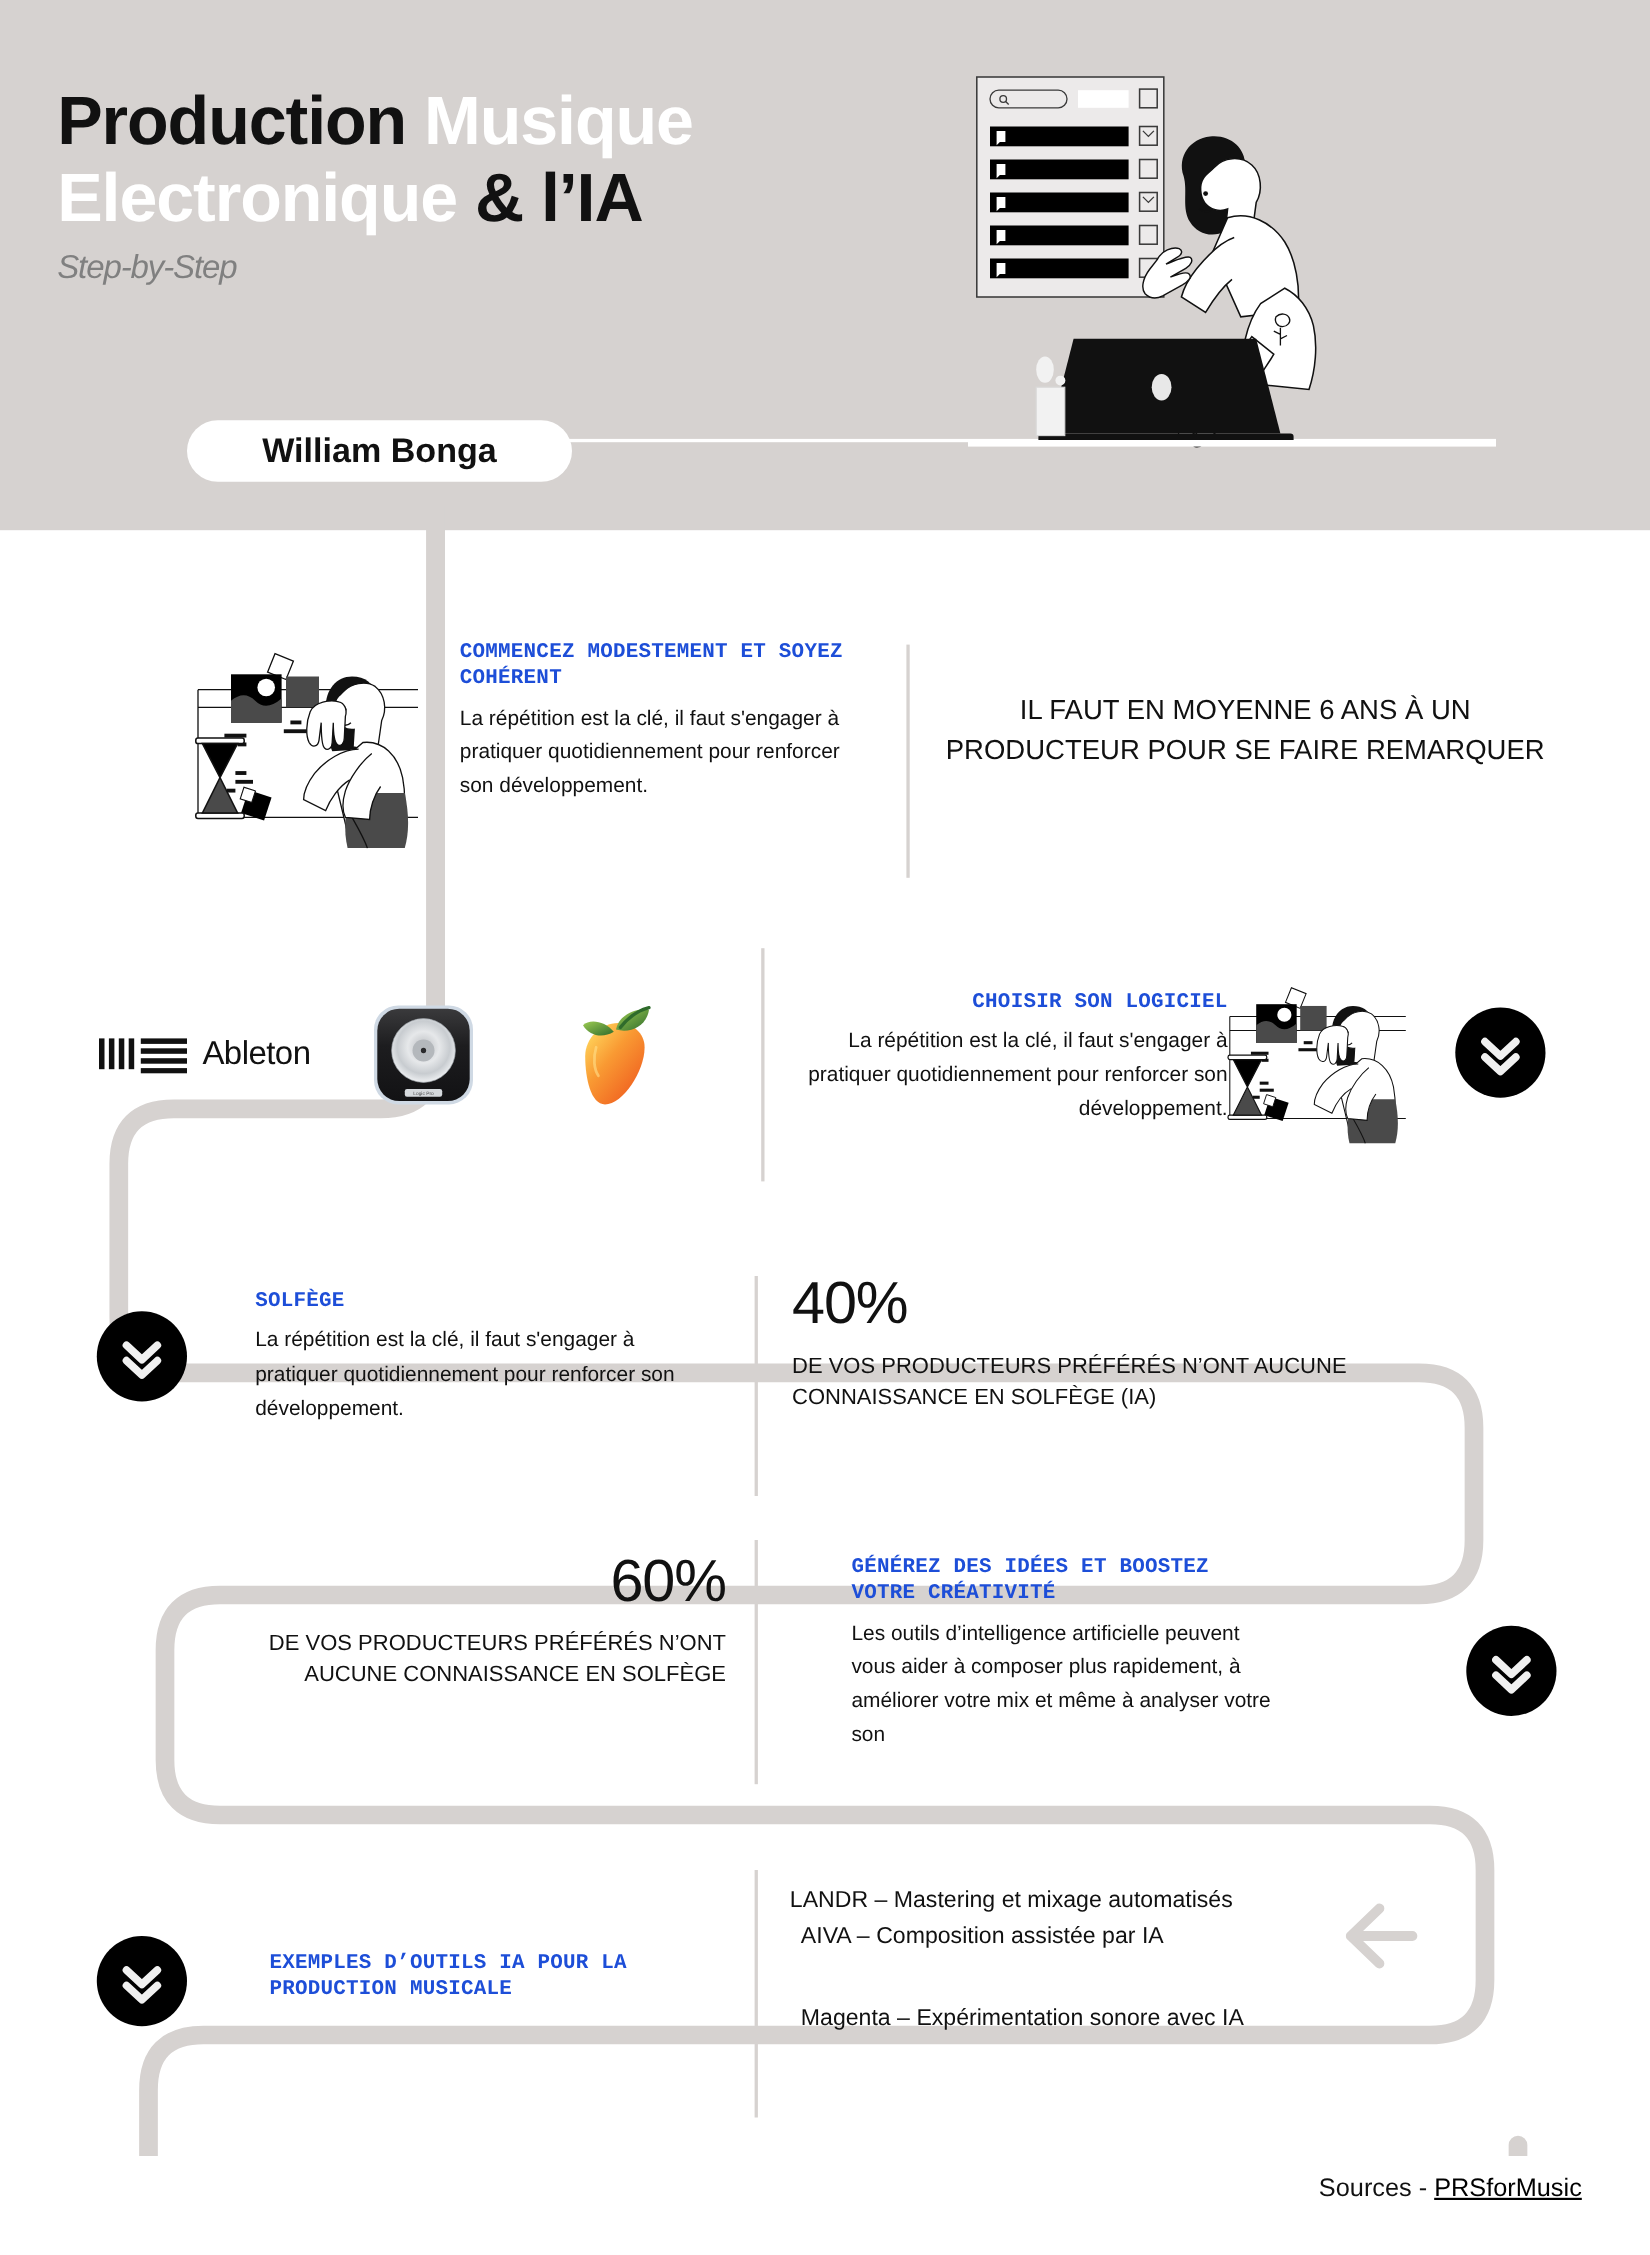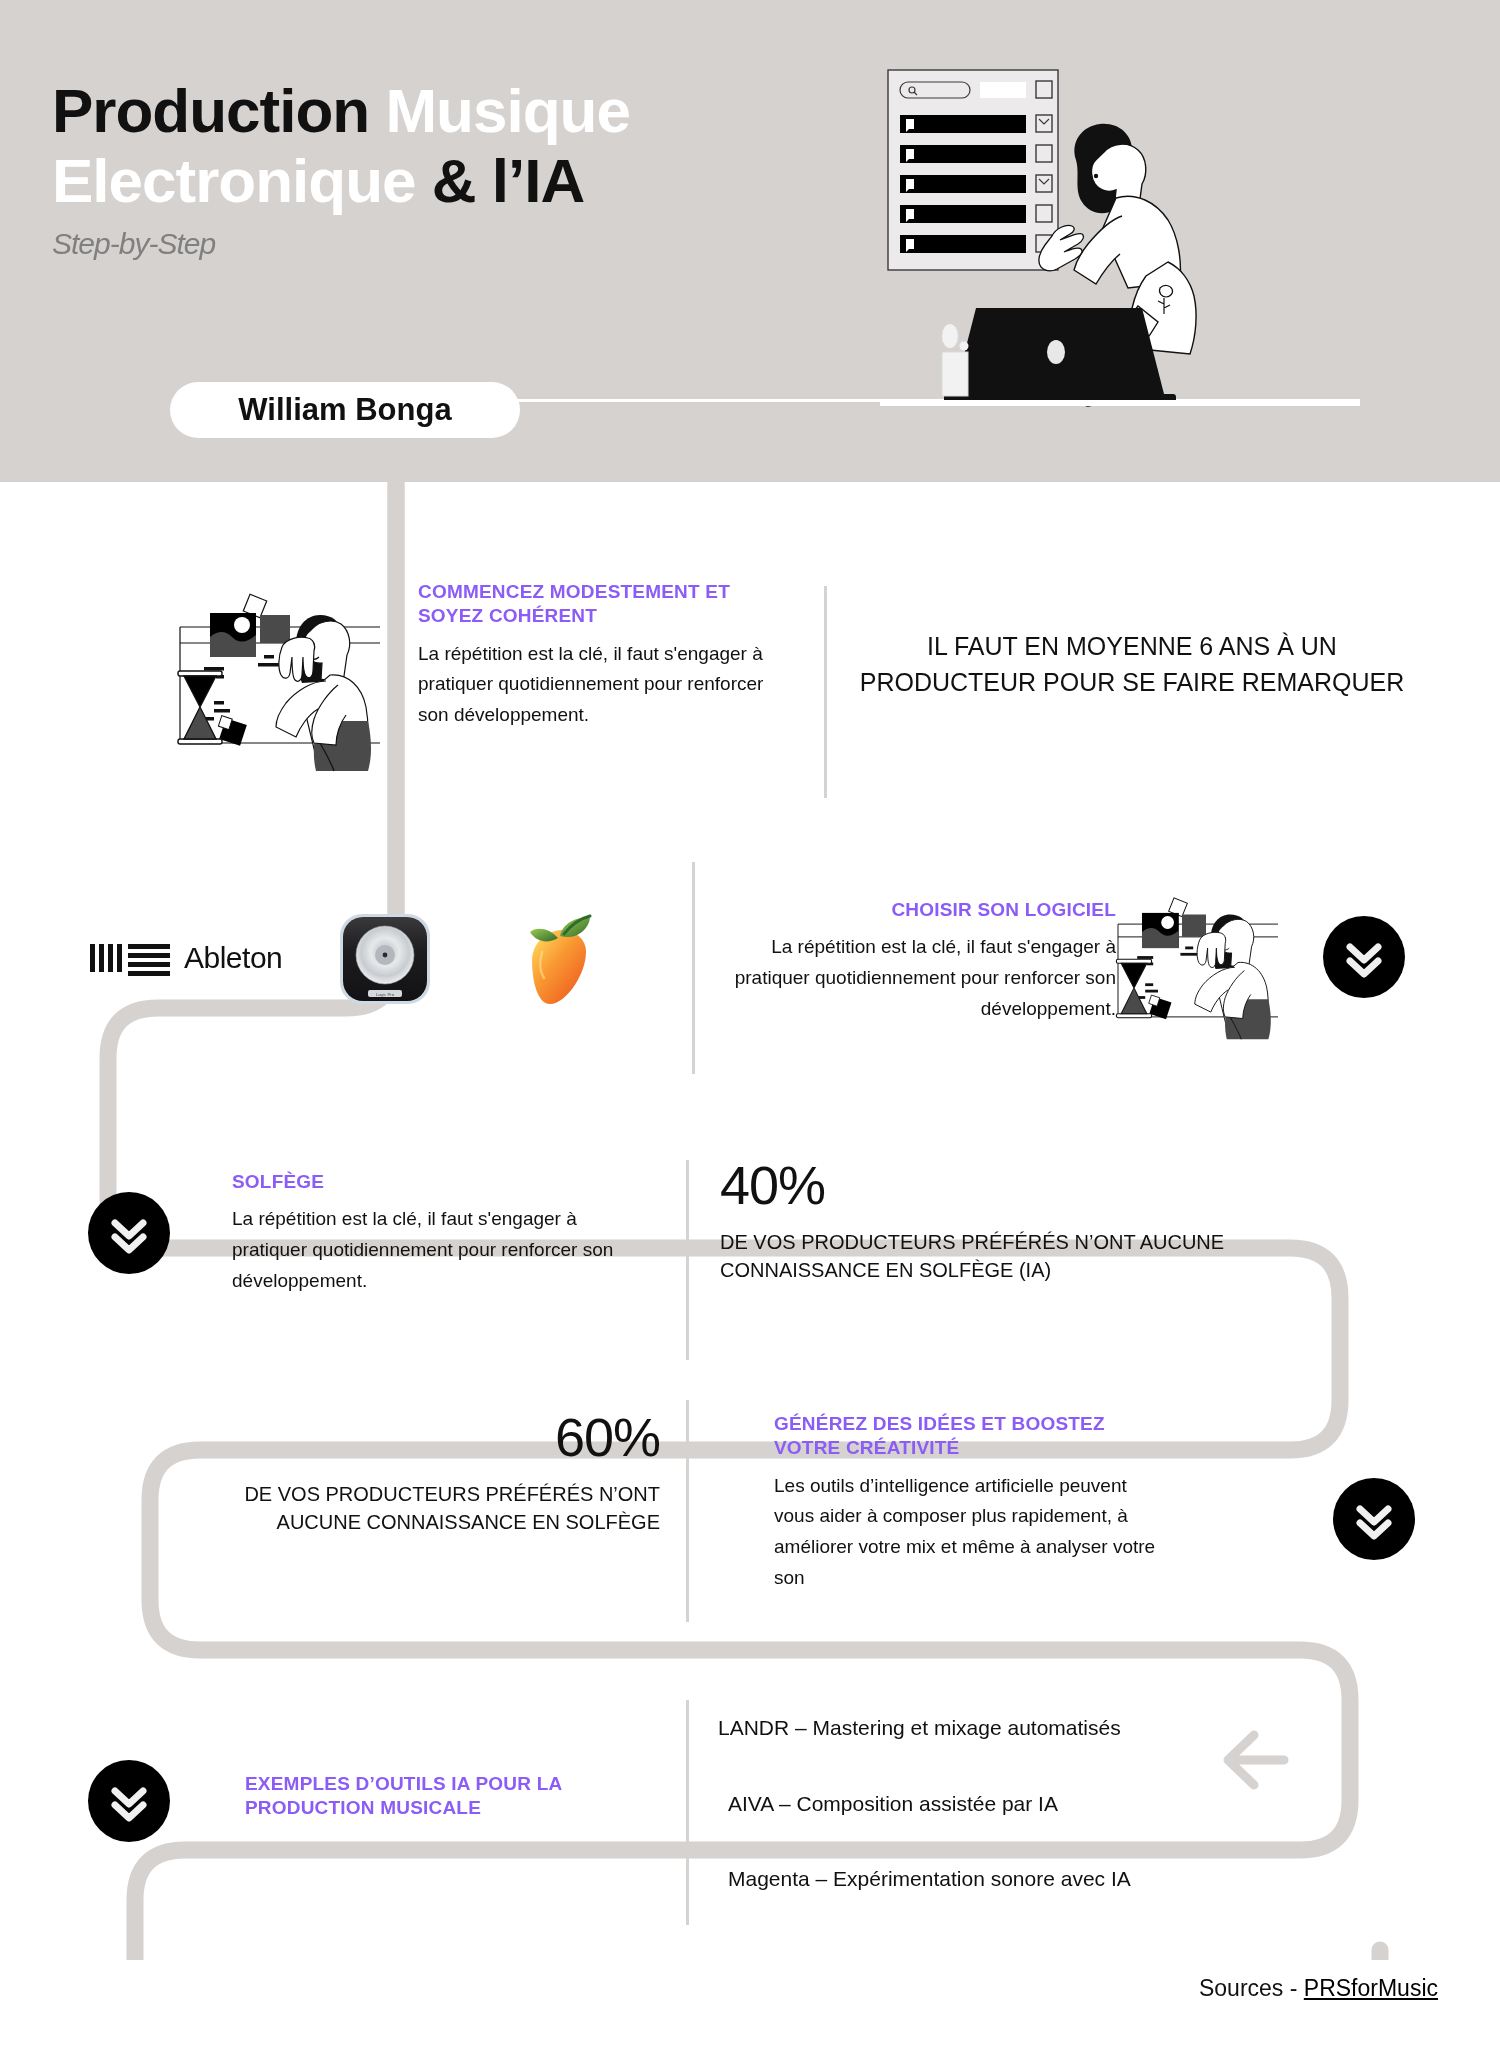--- a/index.html
+++ b/index.html
@@ -42,21 +42,21 @@
 
   
   .snake { position:absolute; left:0; top:460px; width:1500px; height:1500px; }
 
   
   .sec { position:absolute; }
   .divider { width:3px; background:#d6d2d0; }
 
   .hd {
     font-size:19px; font-weight:800; letter-spacing:0.2px;
-    line-height:1.28; text-transform:uppercase; color:#8b5cf6;
+    line-height:1.28; text-transform:uppercase; color:#1d4ed8;font-family:Liberation Mono, monospace;
   }
   .bd {
     font-size:19px; font-weight:400; line-height:1.62; color:#111;
     margin-top:10px;
   }
   .stat-big { font-size:54px; font-weight:400; letter-spacing:-1px; line-height:1; color:#111; }
   .stat-sub { font-size:20px; font-weight:400; line-height:1.42; color:#111; margin-top:16px; text-transform:uppercase; }
   .fact { font-size:25px; font-weight:400; line-height:1.44; color:#111; text-transform:uppercase; text-align:center; }
 
   .chev-badge {
@@ -393,20 +393,20 @@
   </svg>
 </div>
 
 <div class="sec" style="left:245px; top:1772px; width:380px;">
   <div class="hd">EXEMPLES D’OUTILS IA POUR LA PRODUCTION MUSICALE</div>
 </div>
 
 <div class="divider" style="position:absolute; left:686px; top:1700px; height:225px;"></div>
 
 <div class="sec" style="left:718px; top:1712px; width:560px;">
-  <div class="tool-line" style="margin-bottom:44px;">LANDR – Mastering et mixage automatisés</div>
+  <div class="tool-line" style="">LANDR – Mastering et mixage automatisés</div>
   <div class="tool-line" style="margin-bottom:44px; margin-left:10px;">AIVA – Composition assistée par IA</div>
   <div class="tool-line" style="margin-left:10px;">Magenta – Expérimentation sonore avec IA</div>
 </div>
 
 <div class="footer-src">
   <span>Sources - </span><a class="footer-link" href="#">PRSforMusic</a>
 </div>
 
 </body></html>

